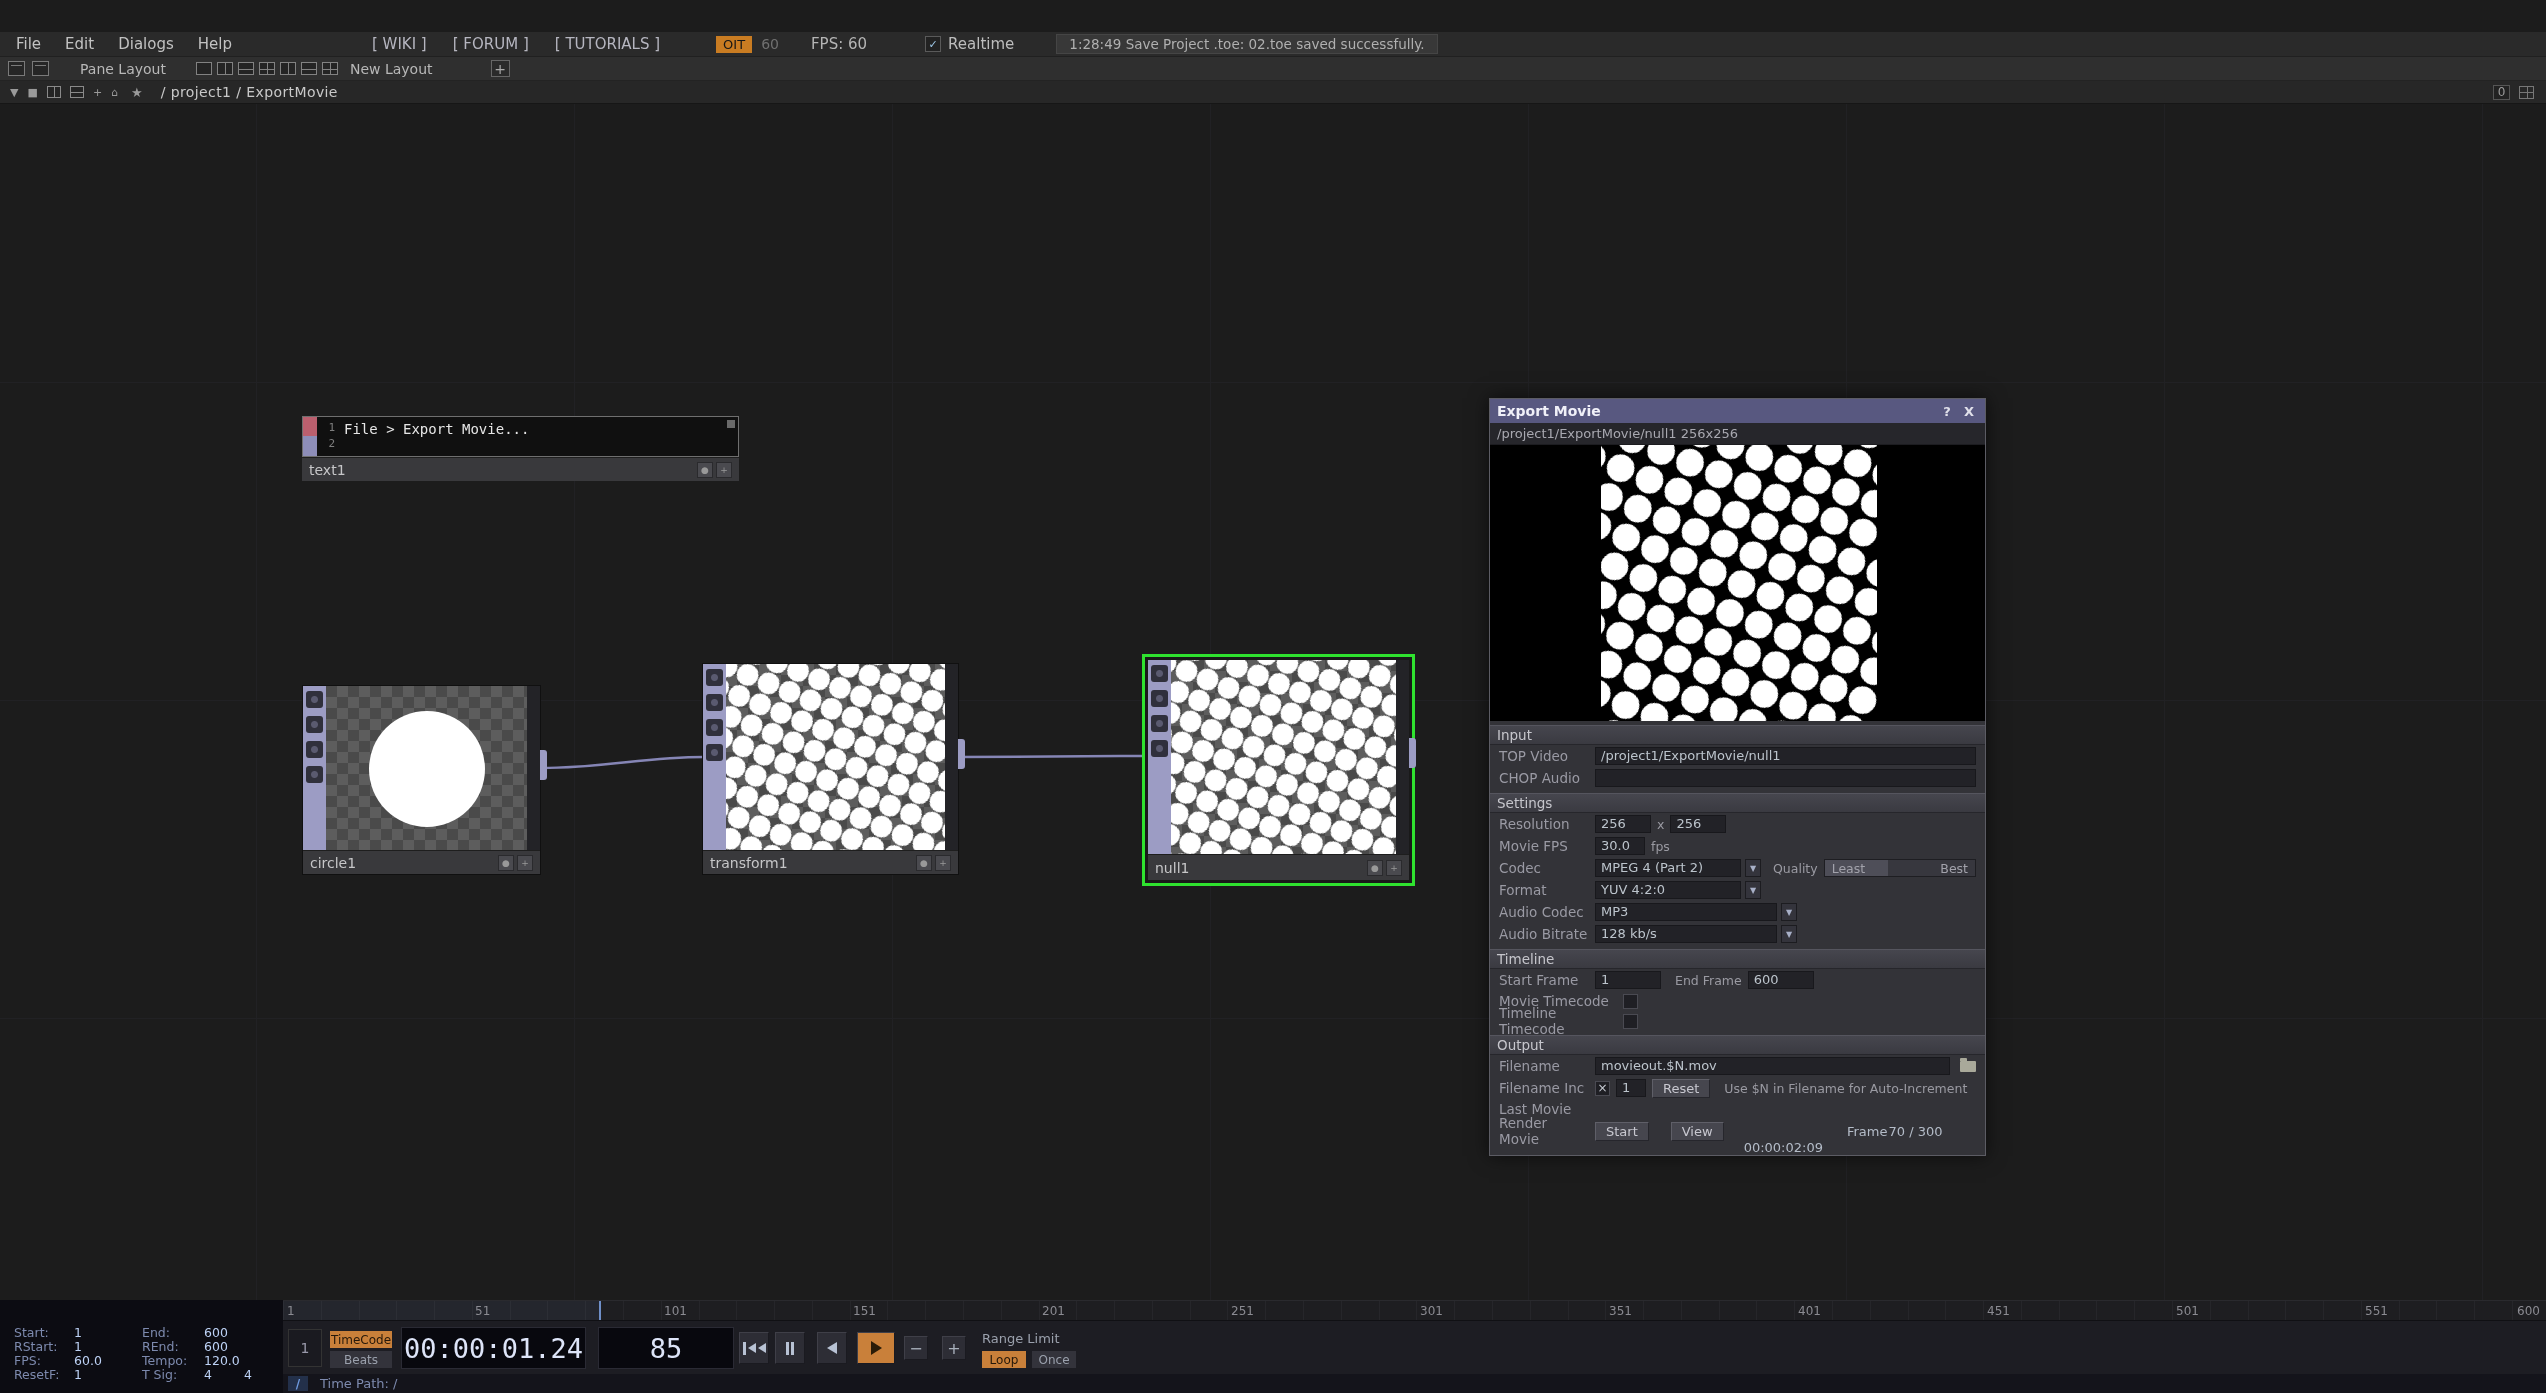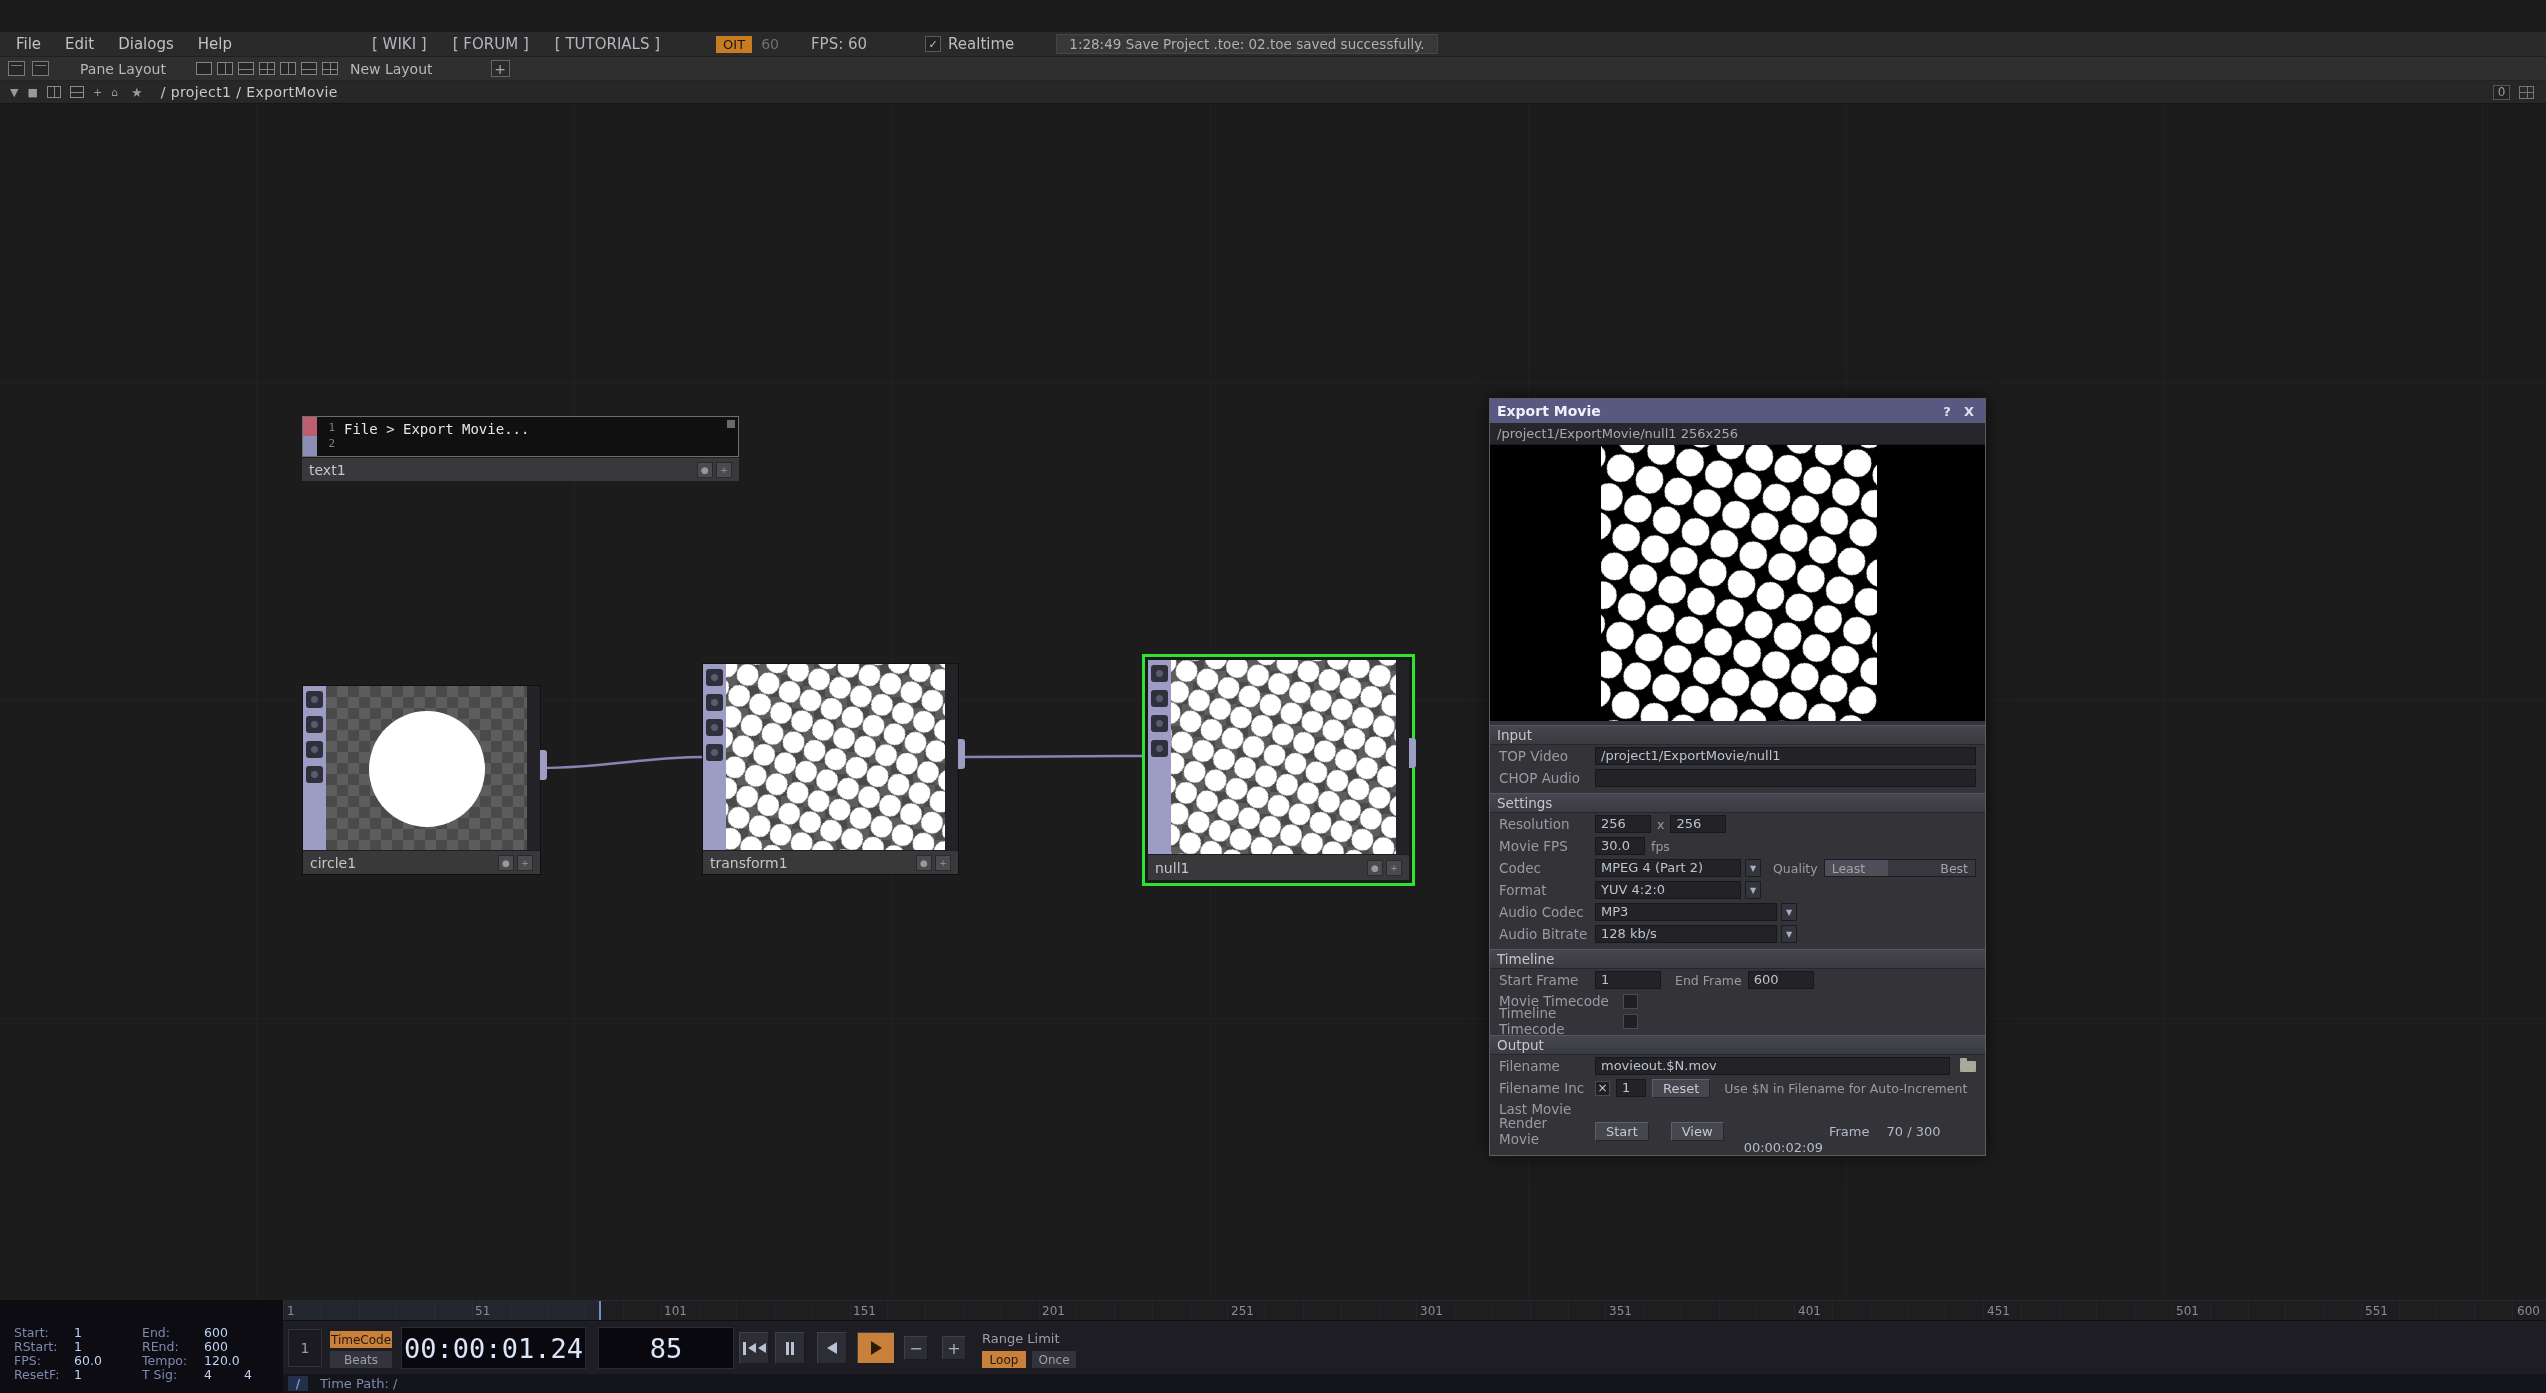--- a/index.html
+++ b/index.html
@@ -143,21 +143,21 @@
              font-size:12.5px; color:#a2a2ab; }
   .cb { width:15px; height:15px; background:#1f1f24; border:1px solid #4a4a52; flex:none;
         display:flex; align-items:center; justify-content:center; font-size:12px; color:#c8ccd4; }
   .btn { background:#46464e; border:1px solid #5f5f68; border-bottom-color:#26262c; border-right-color:#26262c;
          color:#c8c8d0; font-size:13px; padding:1px 10px; line-height:15px; }
   .folder { width:16px; height:11px; background:#a9a99a; position:relative; border-radius:1px; margin-left:4px; }
   .folder::before { content:""; position:absolute; top:-3px; left:0; width:7px; height:3px; background:#a9a99a;
                     border-radius:1px 1px 0 0; }
   .hint { color:#9a9aa2; font-size:12.5px; }
   .rtime { color:#b4bcc8; font-size:13px; margin-left:14px;margin-top:32px; }
-  .rframe { color:#b4bcc8; font-size:13px; display:flex; gap:17px; }
+  .rframe { color:#b4bcc8; font-size:13px; margin-left:18px; display:flex; gap:1px; }
 
   
   .ruler-leftpad { position:absolute; left:0; top:1300px; width:283px; height:20px; background:#0c0c12; }
   .ruler { position:absolute; left:283px; top:1300px; width:2263px; height:20px; background:#1e1e21;
            border-top:1px solid #2a2a2e; overflow:hidden; font-size:12px; color:#8b8b92;
            background-image:repeating-linear-gradient(to right,#26262a 0,#26262a 1px,transparent 1px,transparent 37.78px); }
   .ruler-shade { position:absolute; left:0; top:0; width:317px; height:100%; background:rgba(120,140,190,.08); }
   .tick { position:absolute; top:3px; }
   .playhead { position:absolute; left:316px; top:0; width:2px; height:100%; background:#6f8fc8; }
 

